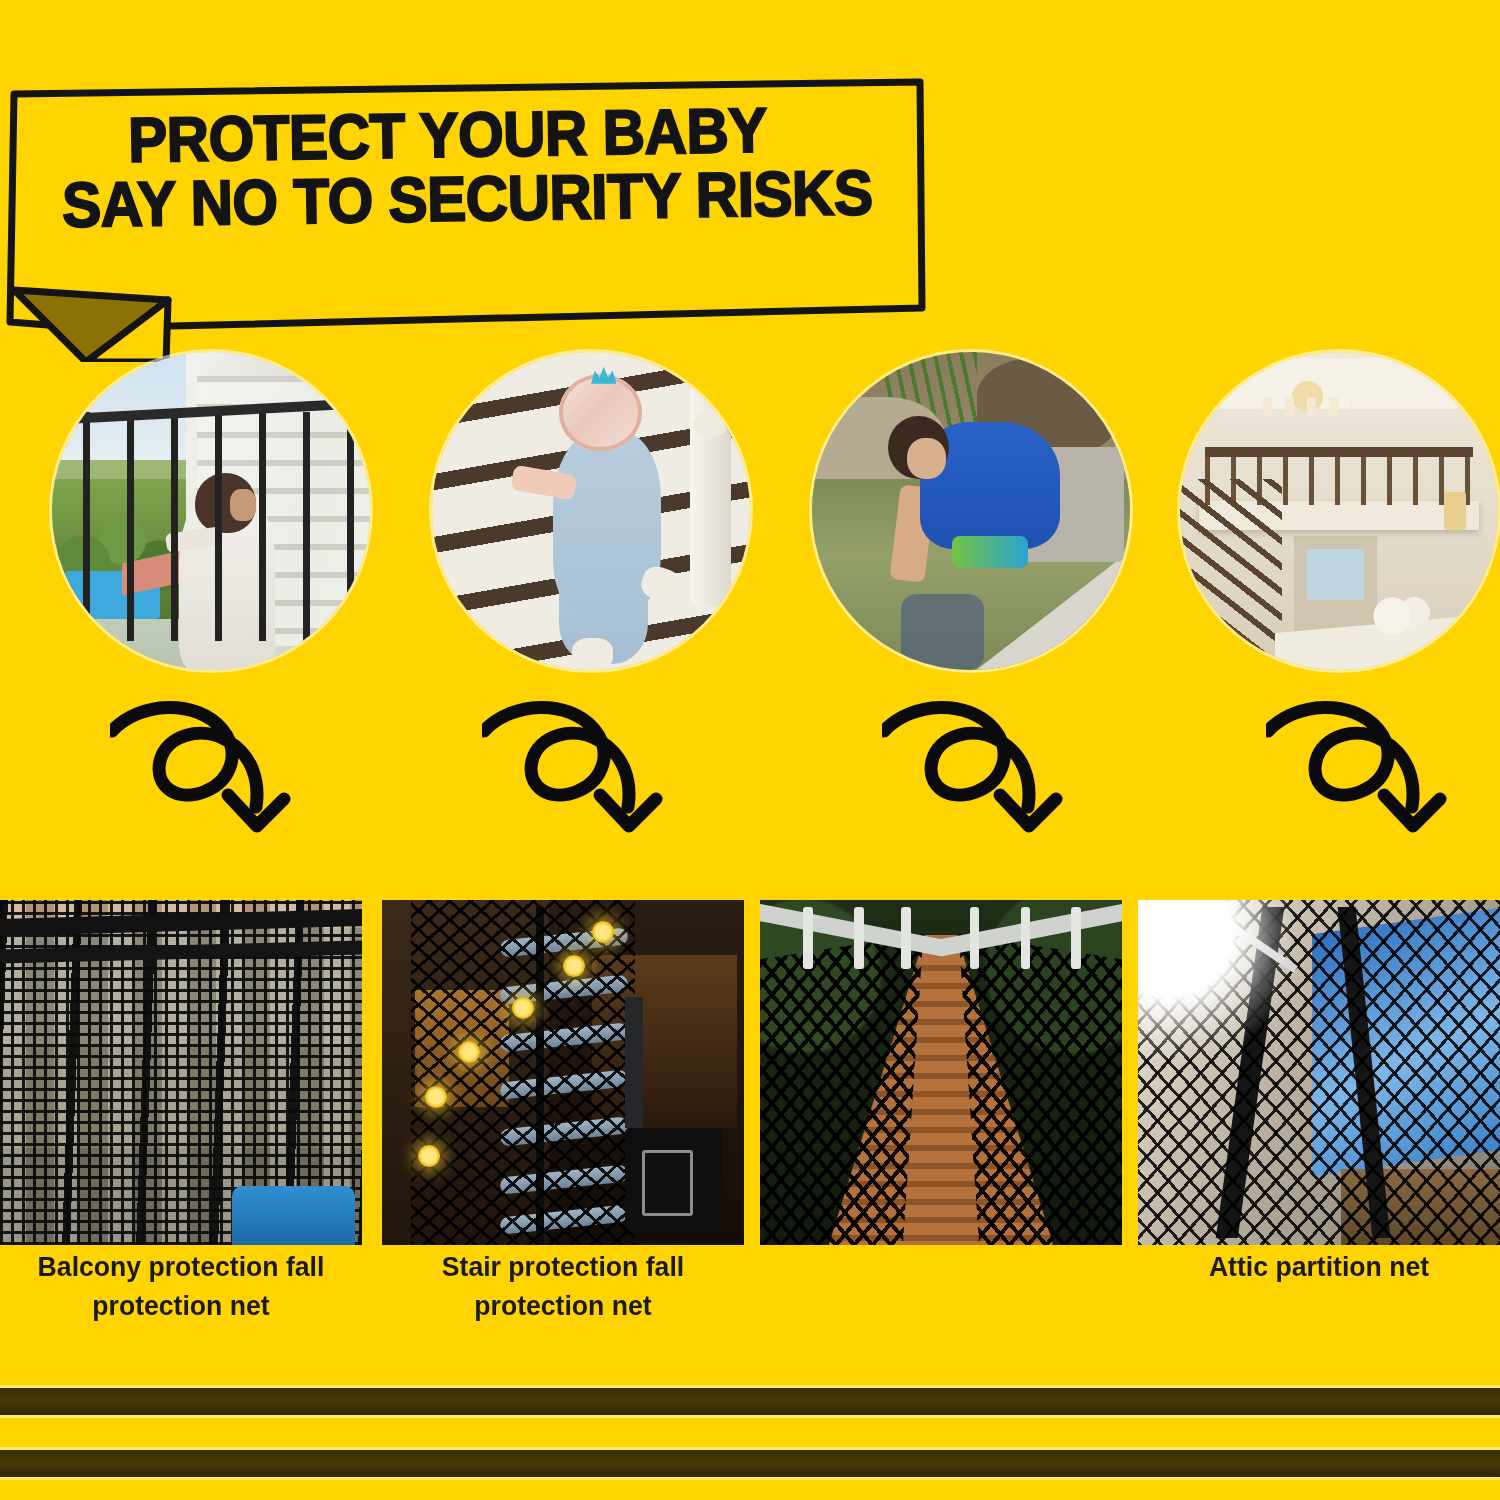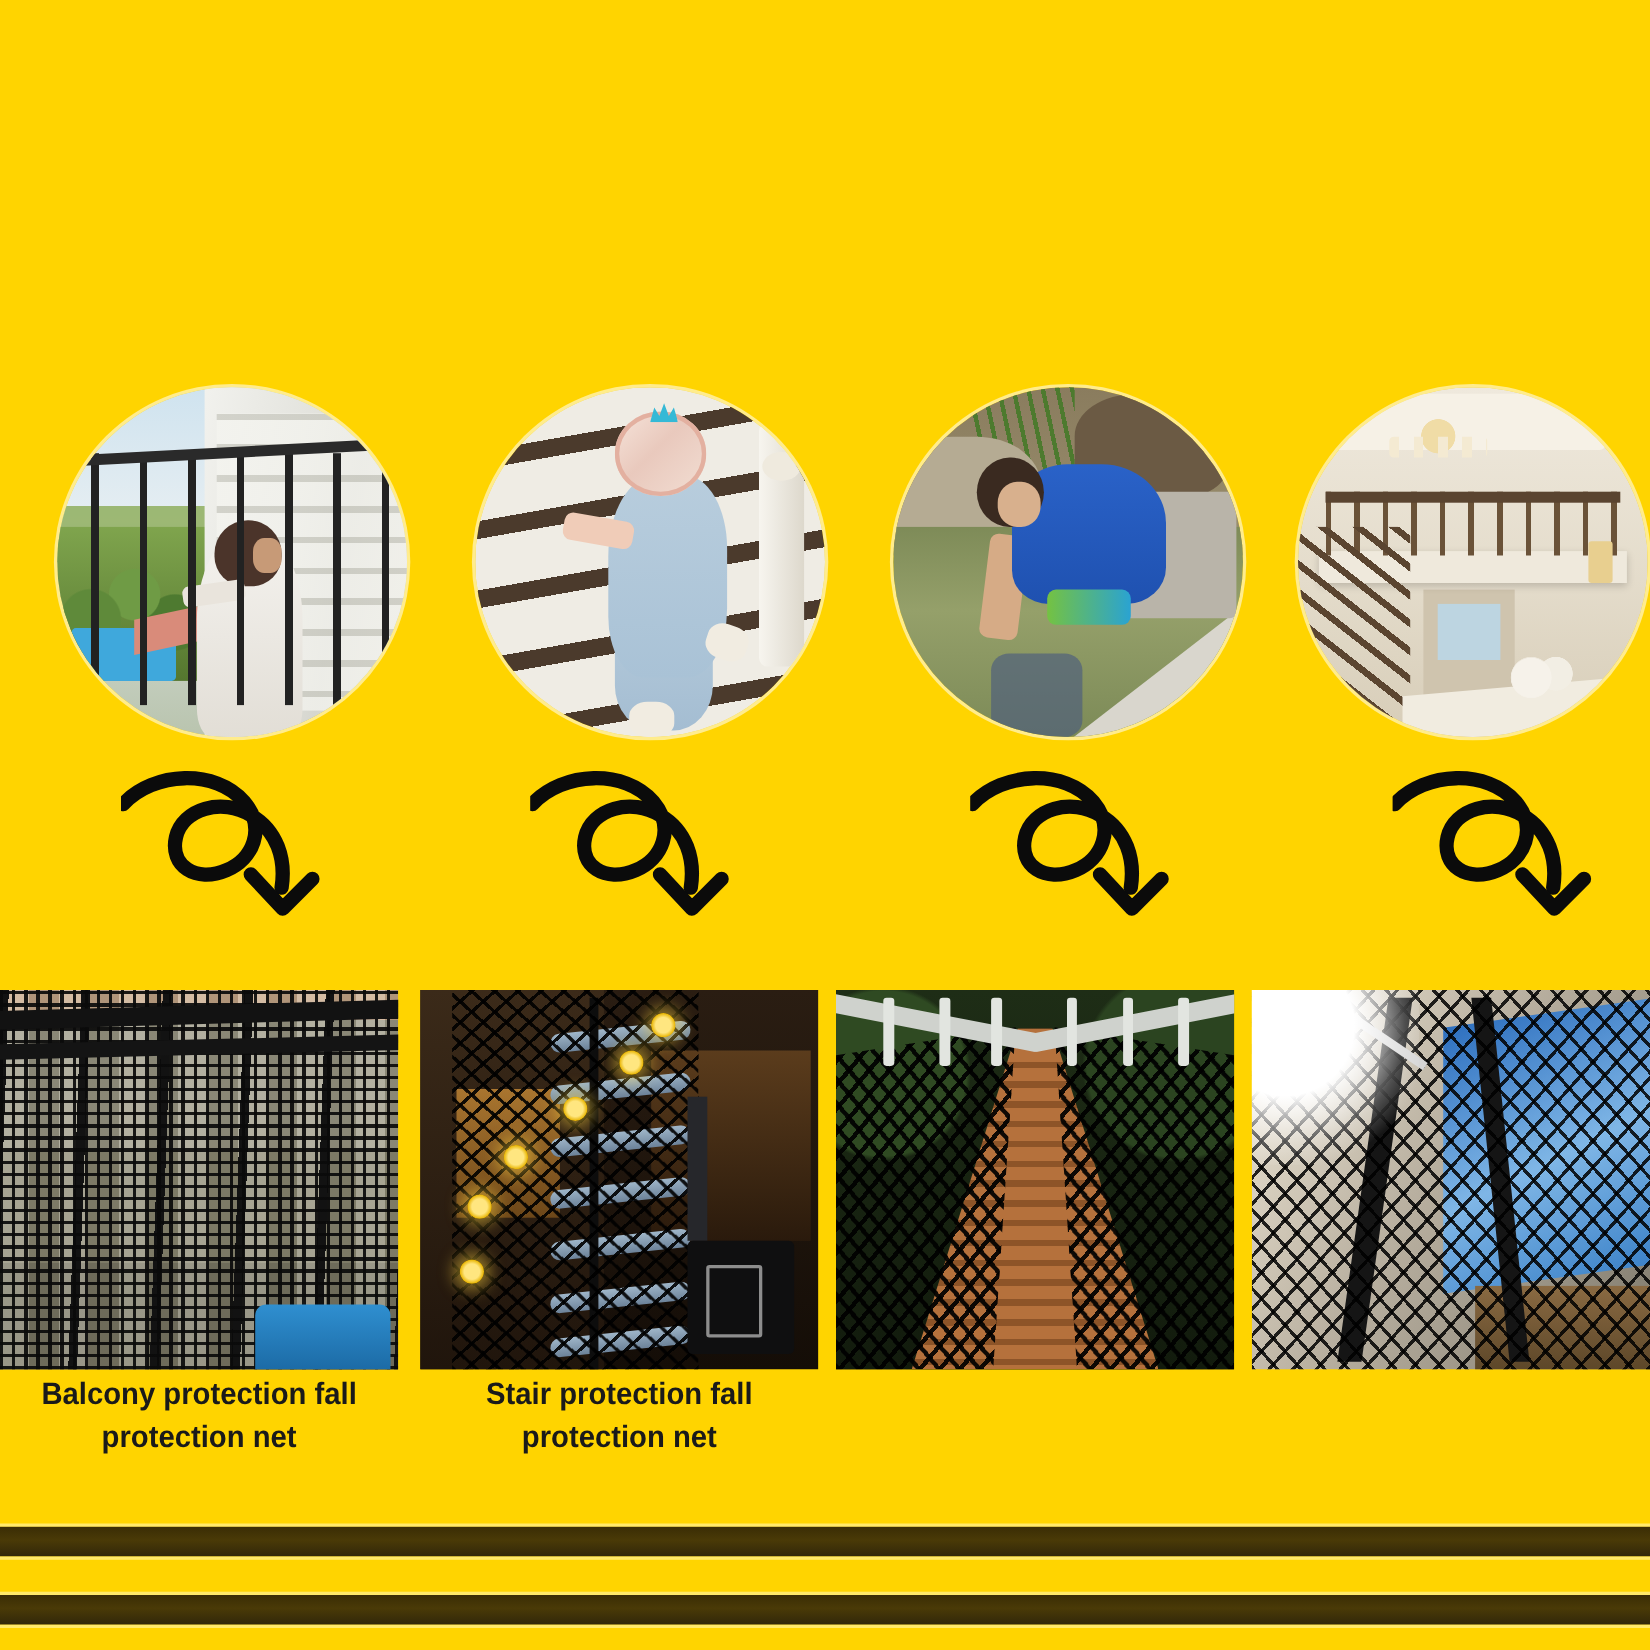--- a/index.html
+++ b/index.html
@@ -226,20 +226,32 @@
   .stripe .hl.top{top:-3px;}
   .stripe .hl.bot{bottom:-3px;}
   #stripe1{top:1388px;height:27px;}
   #stripe2{top:1450px;height:27px;}
 </style>
 </head>
 <body>
 
 <div class="stage">
 
+  <div class="banner-wrap">
+    <svg class="banner-svg" width="960" height="290" viewBox="0 0 960 290">
+      <polygon points="14,22 920,10 922,236 86,256 10,250" fill="#FFD400" stroke="#141414" stroke-width="7" stroke-linejoin="round"></polygon>
+      <polygon points="14,218 168,228 86,290" fill="#8a7205" stroke="none"></polygon>
+      <polygon points="14,218 168,228 86,290" fill="none" stroke="#141414" stroke-width="7" stroke-linejoin="round"></polygon>
+      <polygon points="168,228 166,290 86,290" fill="#FFD400" stroke="#141414" stroke-width="7" stroke-linejoin="round"></polygon>
+    </svg>
+    <div class="banner-text">
+      <span class="banner-line l1">PROTECT YOUR BABY</span>
+      <span class="banner-line l2">SAY NO TO SECURITY RISKS</span>
+    </div>
+  </div>
 
   <div class="circles">
 
     <div class="circle c1" style="left:52px;">
       <div class="ph">
         <div class="sky"></div>
           <div class="grass"></div>
           <div class="trees"></div>
         <div class="pool"></div>
           <div class="roof"></div>
@@ -407,20 +419,24 @@
 
   <div class="captions">
     <div class="cap" style="left:0;width:362px;">
       <span>Balcony protection fall</span>
       <span>protection net</span>
     </div>
     <div class="cap" style="left:382px;width:362px;">
       <span>Stair protection fall</span>
       <span>protection net</span>
     </div>
+    <div class="cap" style="left:1138px;width:362px;">
+      <span>Attic partition net</span>
+      <span></span>
+    </div>
   </div>
 
   <div class="stripe" id="stripe1">
     <div class="hl top"></div>
     <div class="core"></div>
     <div class="hl bot"></div>
   </div>
   <div class="stripe" id="stripe2">
     <div class="hl top"></div>
     <div class="core"></div>

